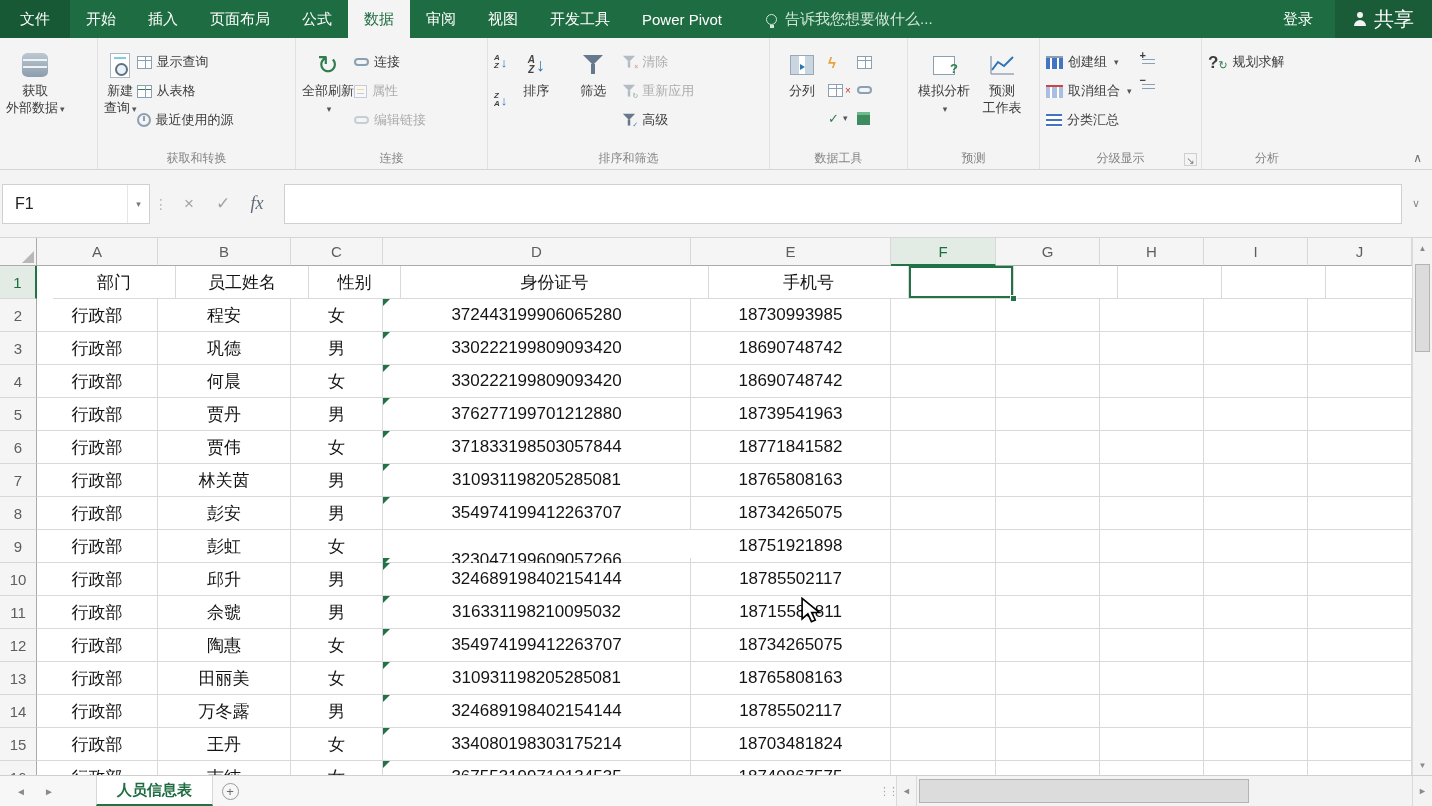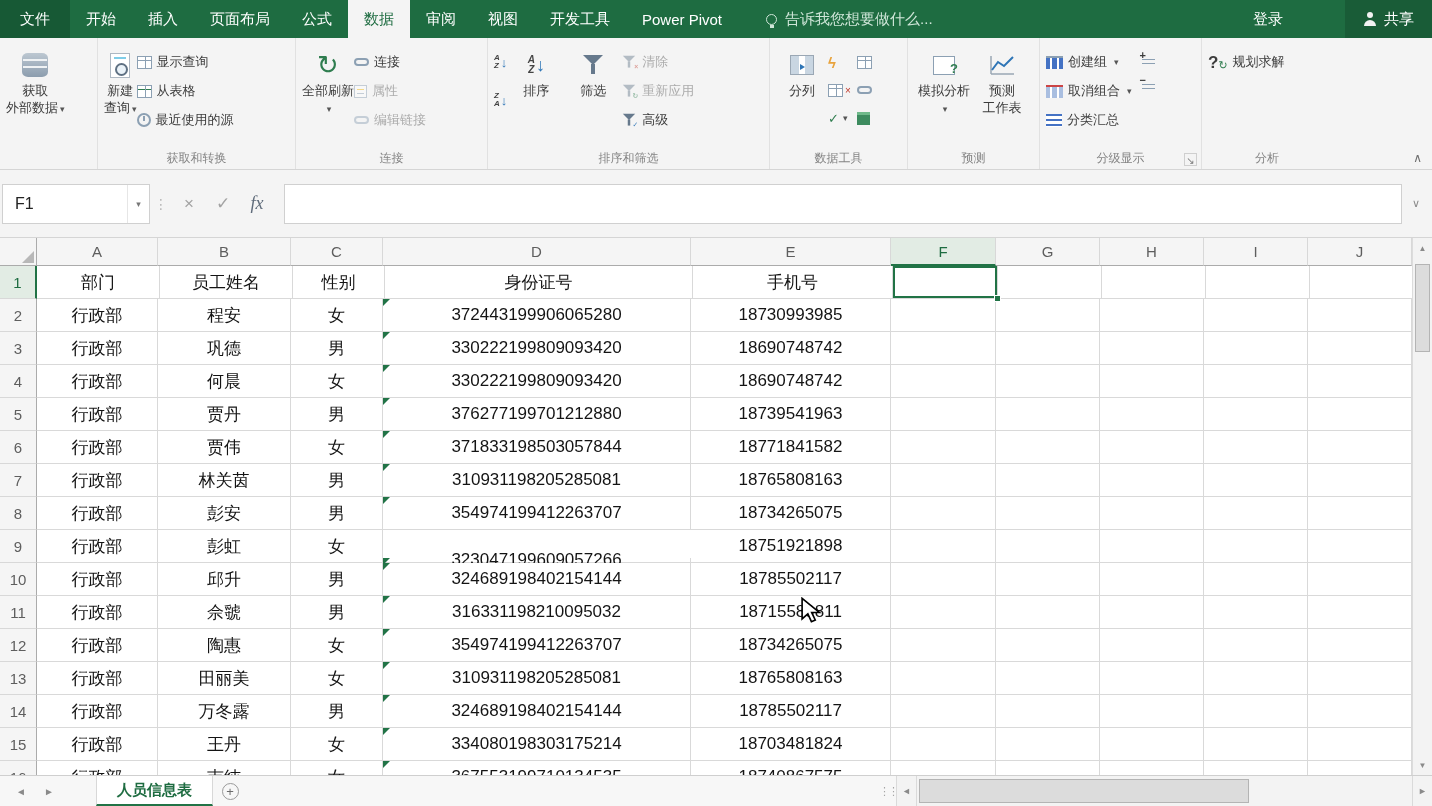--- a/index.html
+++ b/index.html
@@ -11,21 +11,21 @@
   .tabbar { position:absolute; top:0; left:0; width:1432px; height:38px;
             background:#1E6C41; display:flex; align-items:stretch; color:#fff; }
   .tab { display:flex; align-items:center; padding:0 16px; font-size:15px; white-space:nowrap; }
   .tab.file { background:#1759357a; background:#175935; padding:0 20px; }
   .tab.active { background:#F4F4F4; color:#1E6C41; }
   .tellme { display:flex; align-items:center; gap:8px; margin-left:28px; color:#CFE6D8; font-size:15px; }
   .bulb { width:11px; height:11px; border:1.5px solid #CFE6D8; border-radius:50%; position:relative; }
   .bulb::after { content:""; position:absolute; left:2.5px; bottom:-4px; width:4px; height:3px; background:#CFE6D8; }
   .tabbar-right { margin-left:auto; display:flex; align-items:stretch; }
   .signin { display:flex; align-items:center; padding:0 22px; font-size:15px; }
-  .share { display:flex; align-items:center; gap:7px; padding:0 18px; font-size:15px; background:rgba(0,0,0,0.14);margin-left:40px; }
+  .share { display:flex; align-items:center; gap:7px; padding:0 18px; font-size:20px; background:rgba(0,0,0,0.14); }
   .person { display:inline-block; width:14px; height:14px; position:relative; }
   .person::before { content:""; position:absolute; top:0; left:4px; width:6px; height:6px; border-radius:50%; background:#F2F2F2; }
   .person::after { content:""; position:absolute; bottom:0; left:1px; width:12px; height:6px; border-radius:6px 6px 0 0; background:#F2F2F2; }
 
   
   .ribbon { position:absolute; top:38px; left:0; width:1432px; height:132px;
             background:#F4F4F4; border-bottom:1px solid #D5D5D5; display:flex; }
   .rgroup { position:relative; border-right:1px solid #E1E1E1; padding:4px 4px 18px 6px;
             display:flex; align-items:flex-start; }
   .rgroup-label { position:absolute; bottom:2px; left:0; right:0; text-align:center;
@@ -447,21 +447,21 @@
         <div class="chdr" style="width: 200px;">E</div>
         <div class="chdr sel" style="width: 105px;">F</div>
         <div class="chdr" style="width: 104px;">G</div>
         <div class="chdr" style="width: 104px;">H</div>
         <div class="chdr" style="width: 104px;">I</div>
         <div class="chdr" style="width: 104px;">J</div>
       </div>
     <div class="gbody">
         <div class="grow">
           <div class="rhdr sel">1</div>
-          <div class="cell" style="width: 123px;">
+          <div class="cell" style="width: 123px; margin-left: 16px;">
             <span>部门</span>
           </div>
           <div class="cell" style="width: 133px; justify-content: center;">
             <span>员工姓名</span>
           </div>
           <div class="cell" style="width: 92px;">
             <span>性别</span>
           </div>
           <div class="cell" style="width: 308px; text-align: right;">
             <span>身份证号</span>

